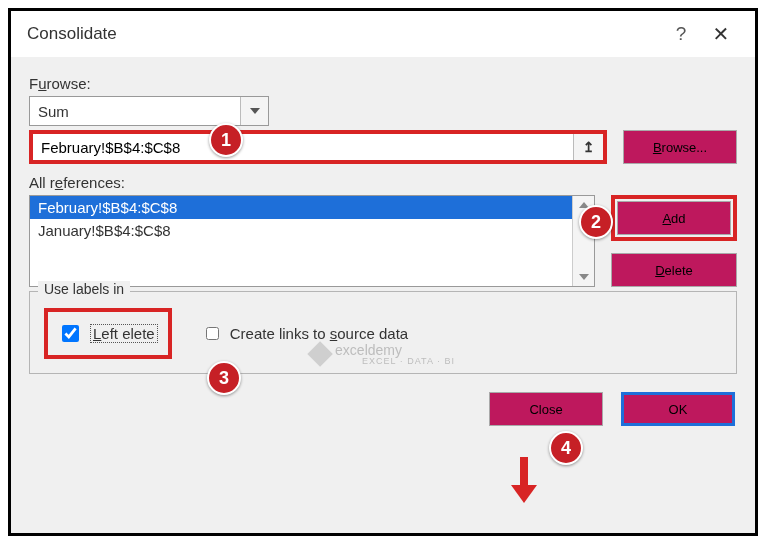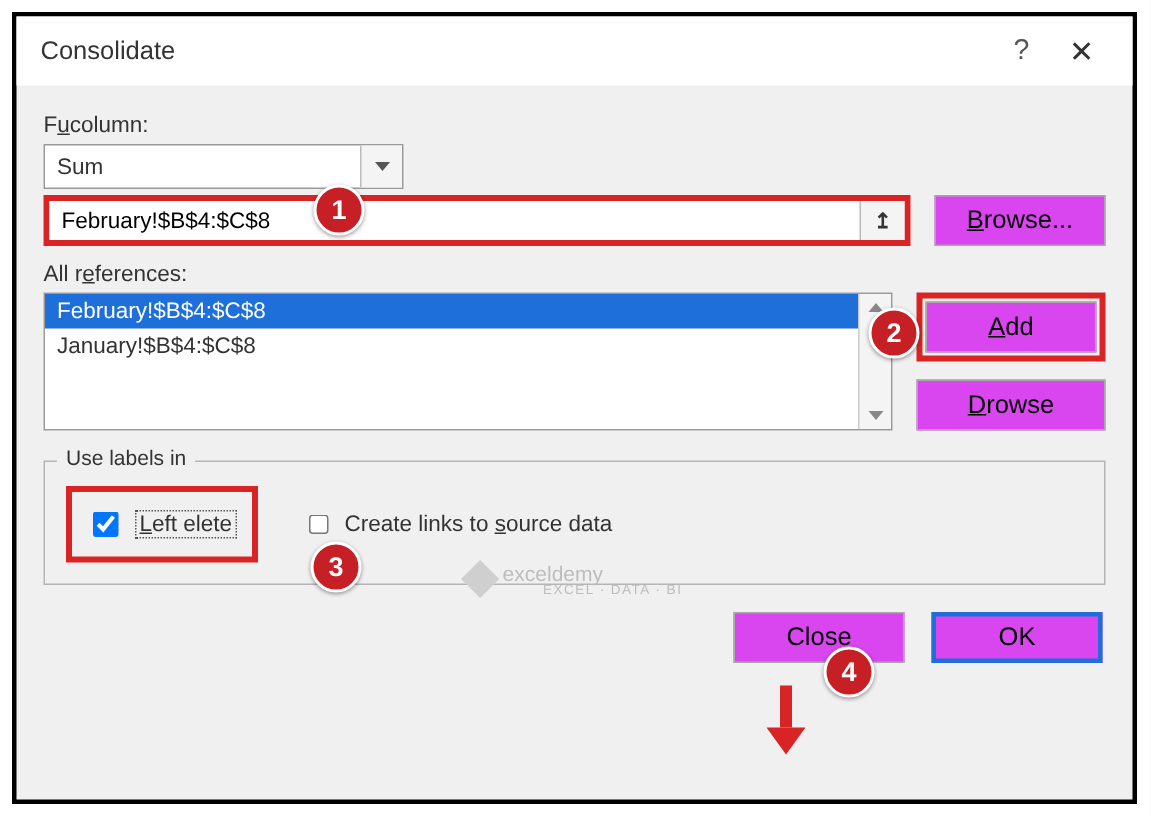--- a/index.html
+++ b/index.html
@@ -105,26 +105,26 @@
     background: #f4f4f4;
     display: flex;
     align-items: center;
     justify-content: center;
   }
   .up-arrow {
     font-weight: bold;
     font-size: 14px;
   }
   .btn {
-    background: #d946ef;
+    background: #be185d;
     border: 1px solid #a9a9a9;
     height: 34px;
     padding: 4px 18px;
     min-width: 114px;
-    font-size: 17px;
+    font-size: 13px;
     font-family: inherit;
     cursor: pointer;
   }
   .all-refs-row {
     display: flex;
     gap: 16px;
     margin-top: 4px;
   }
   .listbox {
     flex: 1;
@@ -170,21 +170,21 @@
     flex-direction: column;
     gap: 12px;
     justify-content: flex-end;
   }
   .add-wrap {
     border: 4px solid #d82424;
     padding: 2px;
   }
   .fieldset {
     border: 1px solid #b5b5b5;
-    margin-top: 20px;
+    margin-top: 4px;
     padding: 16px 14px 14px 14px;
     position: relative;
   }
   .fieldset .legend {
     position: absolute;
     top: -11px;
     left: 8px;
     background: #f0f0f0;
     padding: 0 6px;
     font-size: 14px;
@@ -248,21 +248,21 @@
     margin: 0 auto;
   }
   .arrow4 .head {
     width: 0; height: 0;
     border-left: 13px solid transparent;
     border-right: 13px solid transparent;
     border-top: 18px solid #d82424;
   }
   .watermark {
     position: absolute;
-    bottom: 56px;
+    bottom: 72px;
     left: 50%;
     transform: translateX(-50%);
     font-size: 14px;
     color: #bdbdbd;
     display: flex;
     align-items: center;
     gap: 6px;
     pointer-events: none;
   }
   .watermark .sub {
@@ -294,21 +294,21 @@
     <div class="callout" style="top:66px; left:198px;">1</div>
     <div class="callout" style="top:148px; right:142px;">2</div>
     <div class="callout" style="top:304px; left:196px;">3</div>
     <div class="callout" style="top:374px; left:538px;">4</div>
     <div class="arrow4" style="top:400px; left:500px;">
       <div class="shaft"></div>
         <div class="head"></div>
     </div>
 
     <div class="lbl">
-      <span>F</span><span class="u">u</span><span>column:</span>
+      <span>F</span><span class="u">u</span><span>rowse:</span>
     </div>
     <div class="combo">
       <div class="val">Sum</div>
       <div class="dd">
         <div class="chev-down"></div>
       </div>
     </div>
 
     <div class="ref-row">
       <div class="ref-input-wrap">
@@ -336,21 +336,21 @@
           <div class="chev-down-s"></div>
         </div>
       </div>
       <div class="side-btns">
         <div class="add-wrap">
           <button class="btn">
             <span class="u">A</span><span>dd</span>
           </button>
         </div>
         <button class="btn">
-          <span class="u">D</span><span>rowse</span>
+          <span class="u">D</span><span>elete</span>
         </button>
       </div>
     </div>
 
     <div class="fieldset">
       <div class="legend">Use labels in</div>
       <div style="display:flex; align-items:center;">
         <div class="checks-hl">
           <div class="chk-row">
             <input type="checkbox" checked="" style="">

